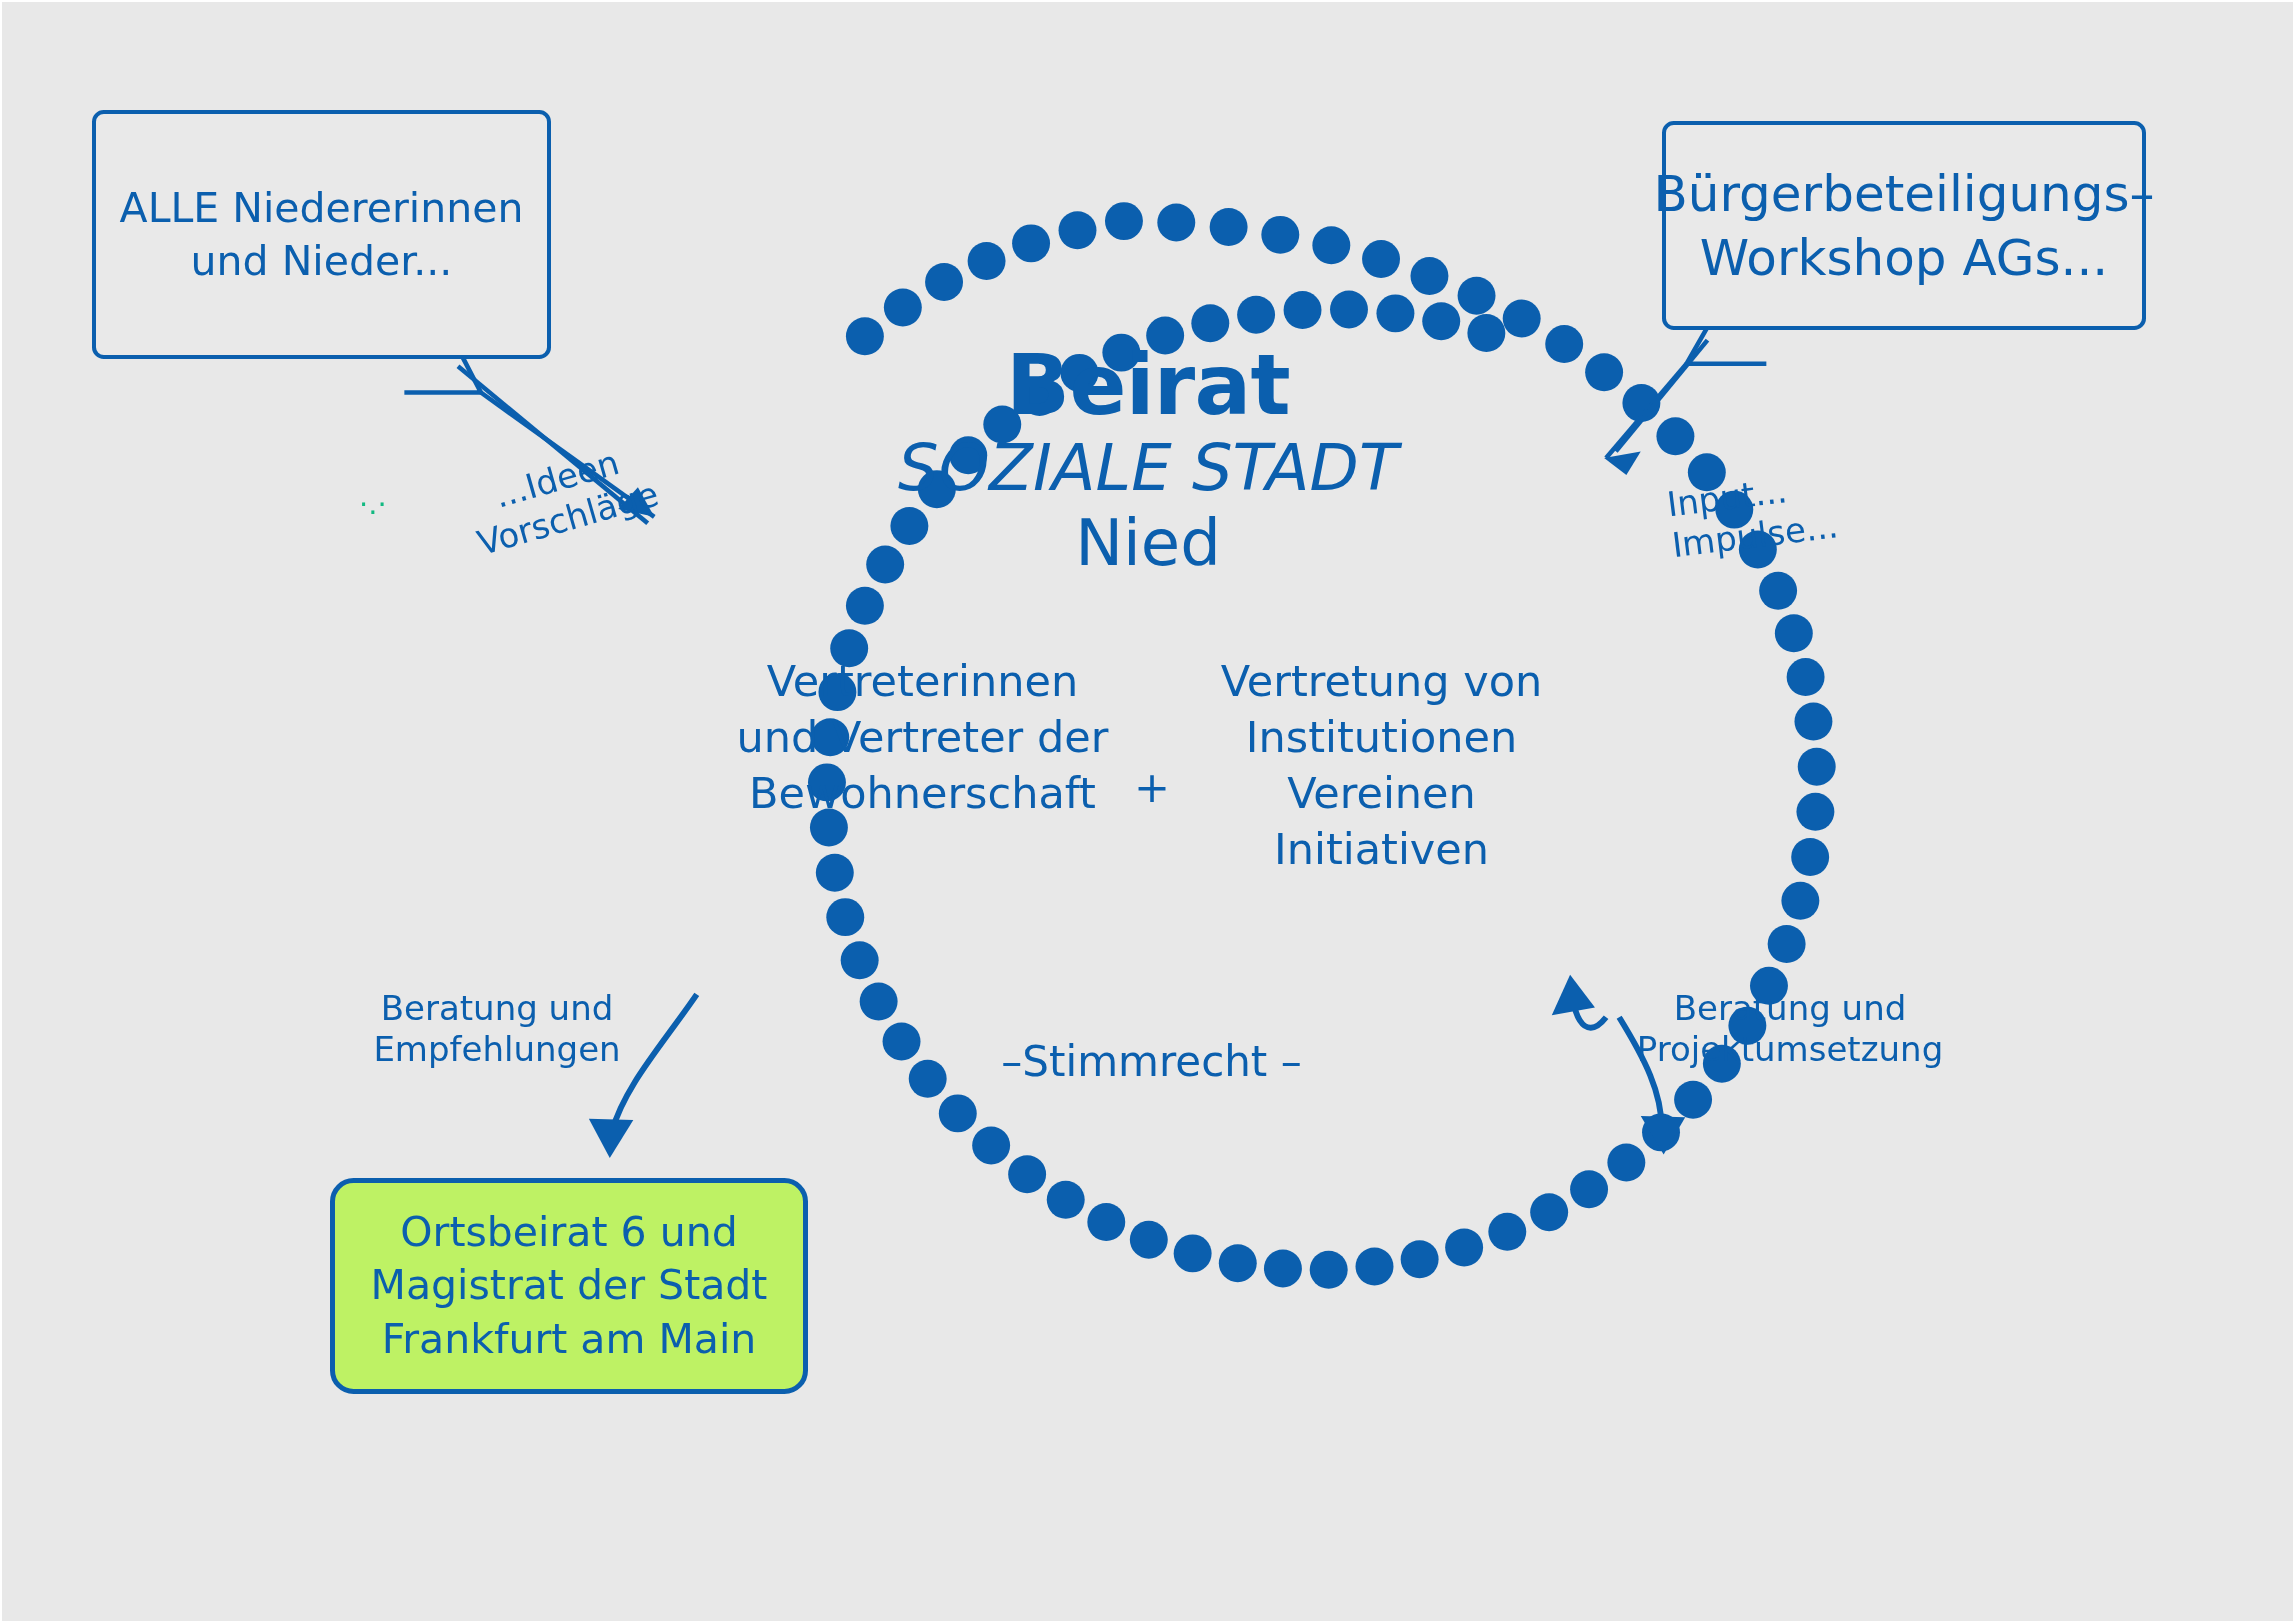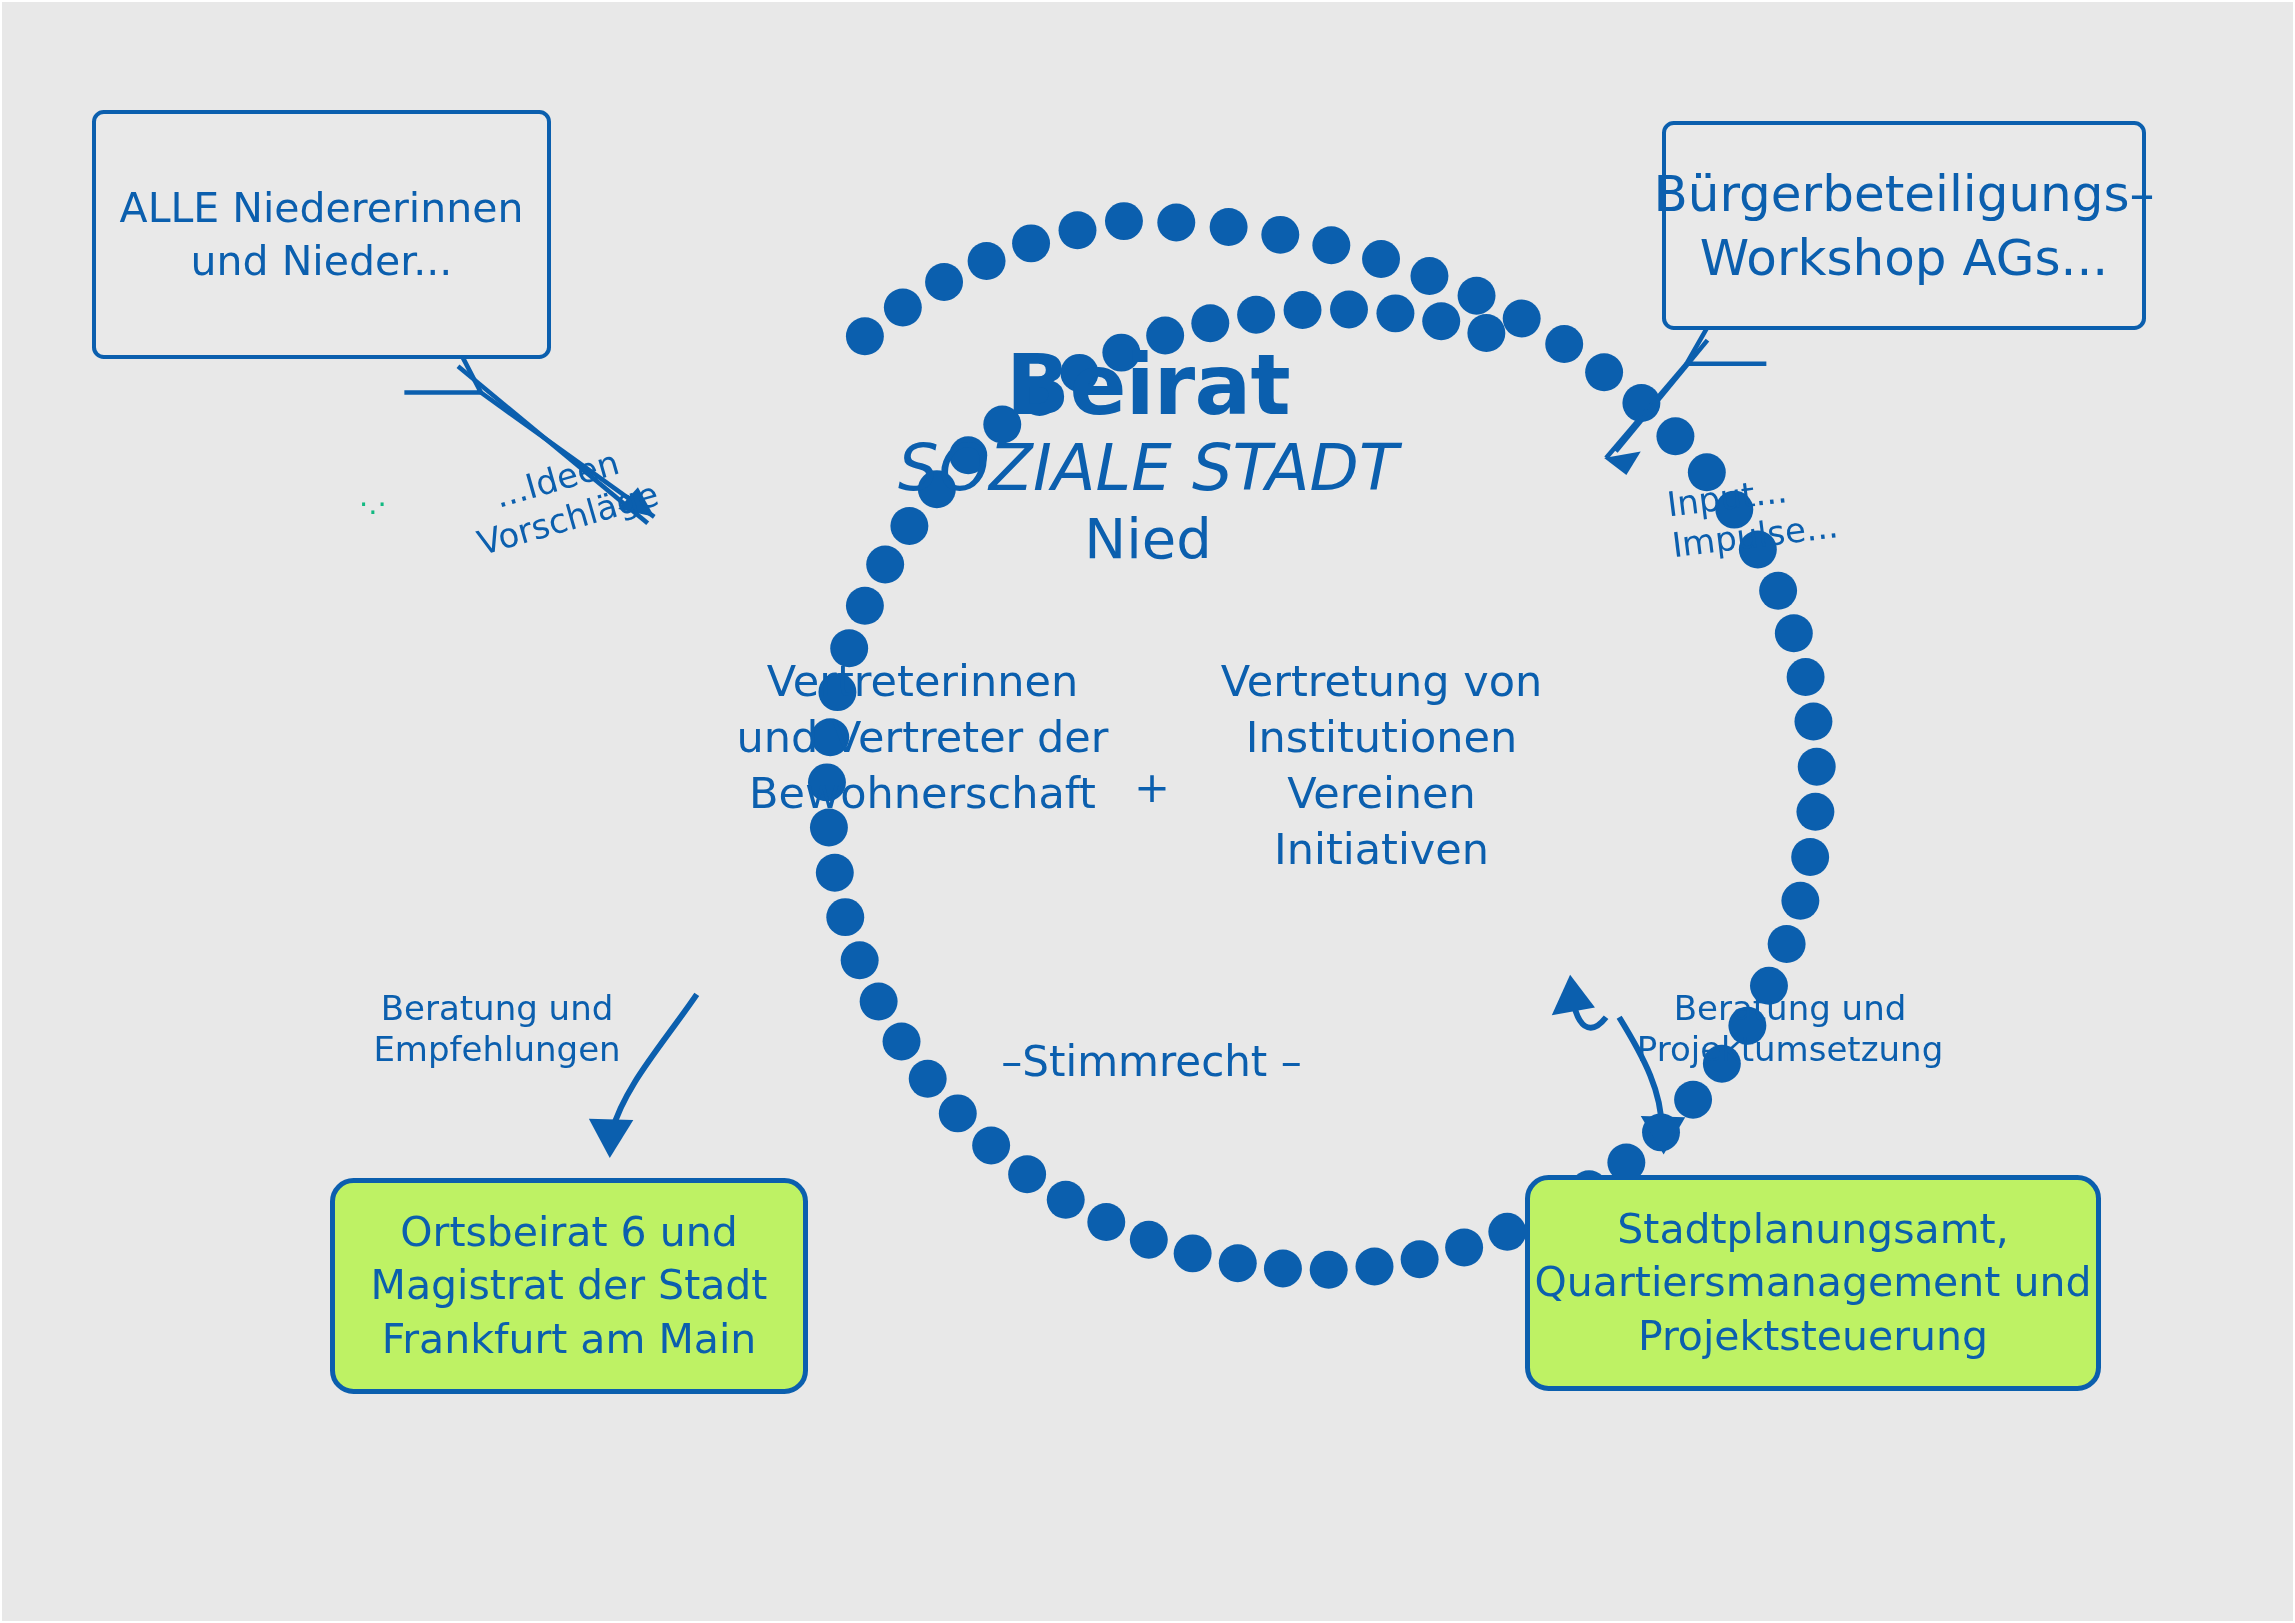--- a/index.html
+++ b/index.html
@@ -98,21 +98,21 @@
     font-weight: bold;
     letter-spacing: -0.7px;
     line-height: 1.08;
   }
   #title-sub1 {
     font-size: 64px;
     line-height: 1.18;
     font-style: italic;
   }
   #title-sub2 {
-    font-size: 56px;
+    font-size: 64px;
     line-height: 1.18;
   }
   #cols {
     position: absolute;
     left: 661px;
     top: 654px;
     width: 982px;
     display: flex;
     align-items: flex-start;
     justify-content: center;
@@ -333,19 +333,16 @@
 
   <div class="dotspeck">·.·</div>
   <div class="note" id="note-ideen">...Ideen Vorschläge</div>
   <div class="note" id="note-input">Input... Impulse...</div>
   <div class="note" id="note-beratung-left">Beratung und Empfehlungen</div>
   <div class="note" id="note-beratung-right">Beratung und Projektumsetzung</div>
 
   <div class="roundbox" id="box-left">
     <span>Ortsbeirat 6 und Magistrat der Stadt Frankfurt am Main</span>
   </div>
-  <div class="roundbox" id="box-right">
-    <span>Stadtplanungsamt, Quartiersmanagement und Projektsteuerung</span>
-  </div>
 
   <div id="frame"></div>
 </div>
 
 
 </body></html>

